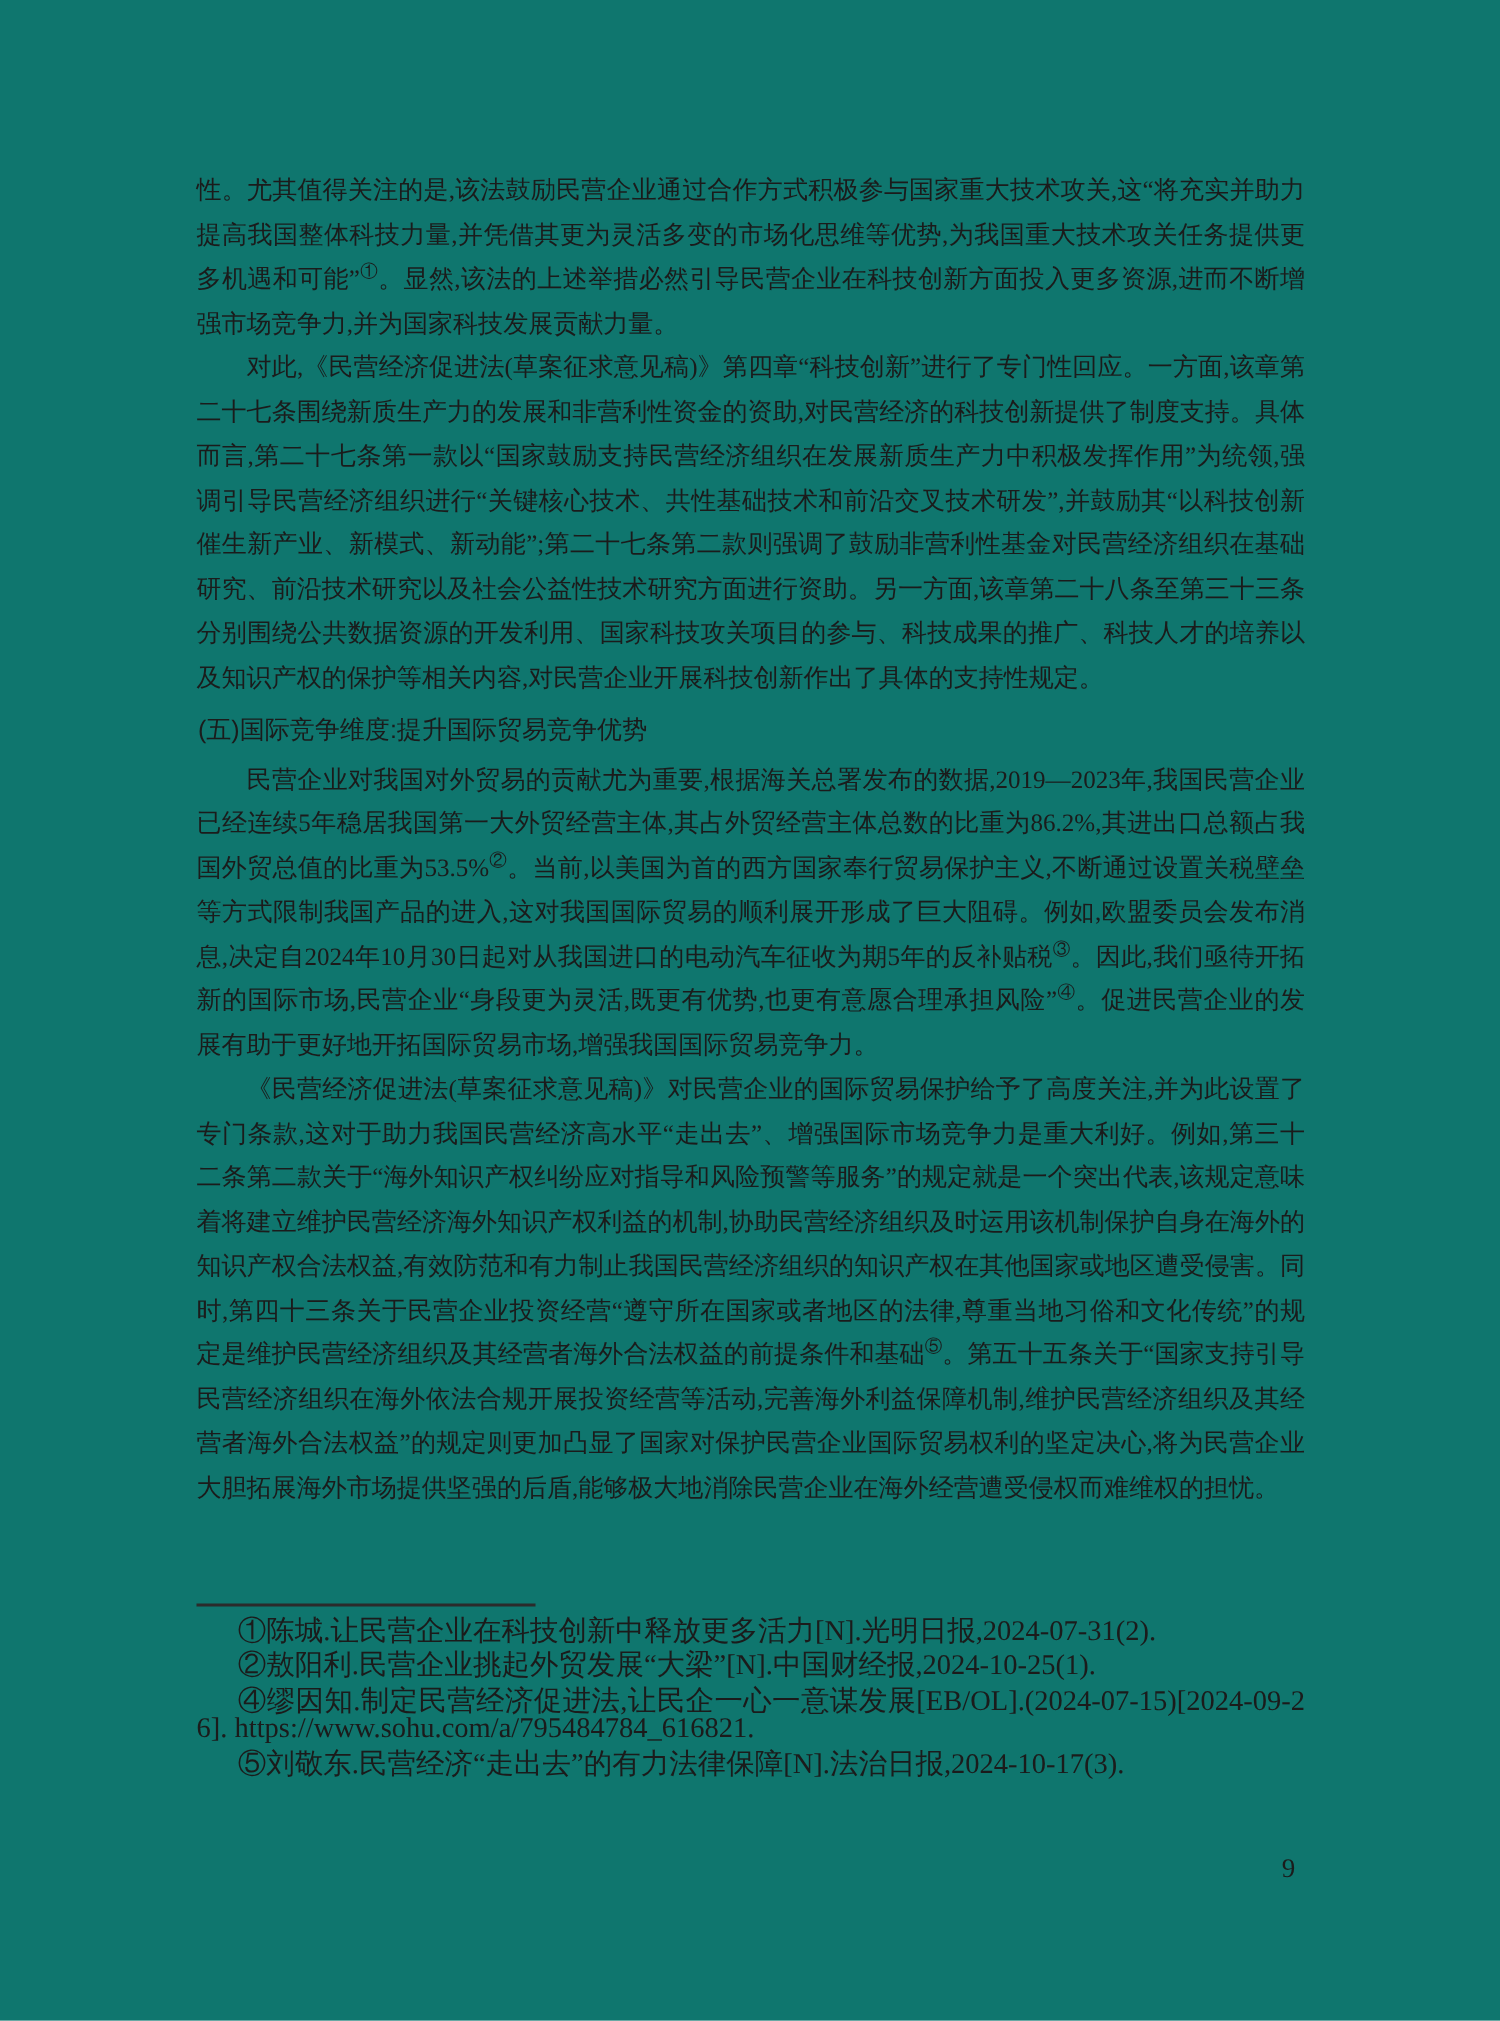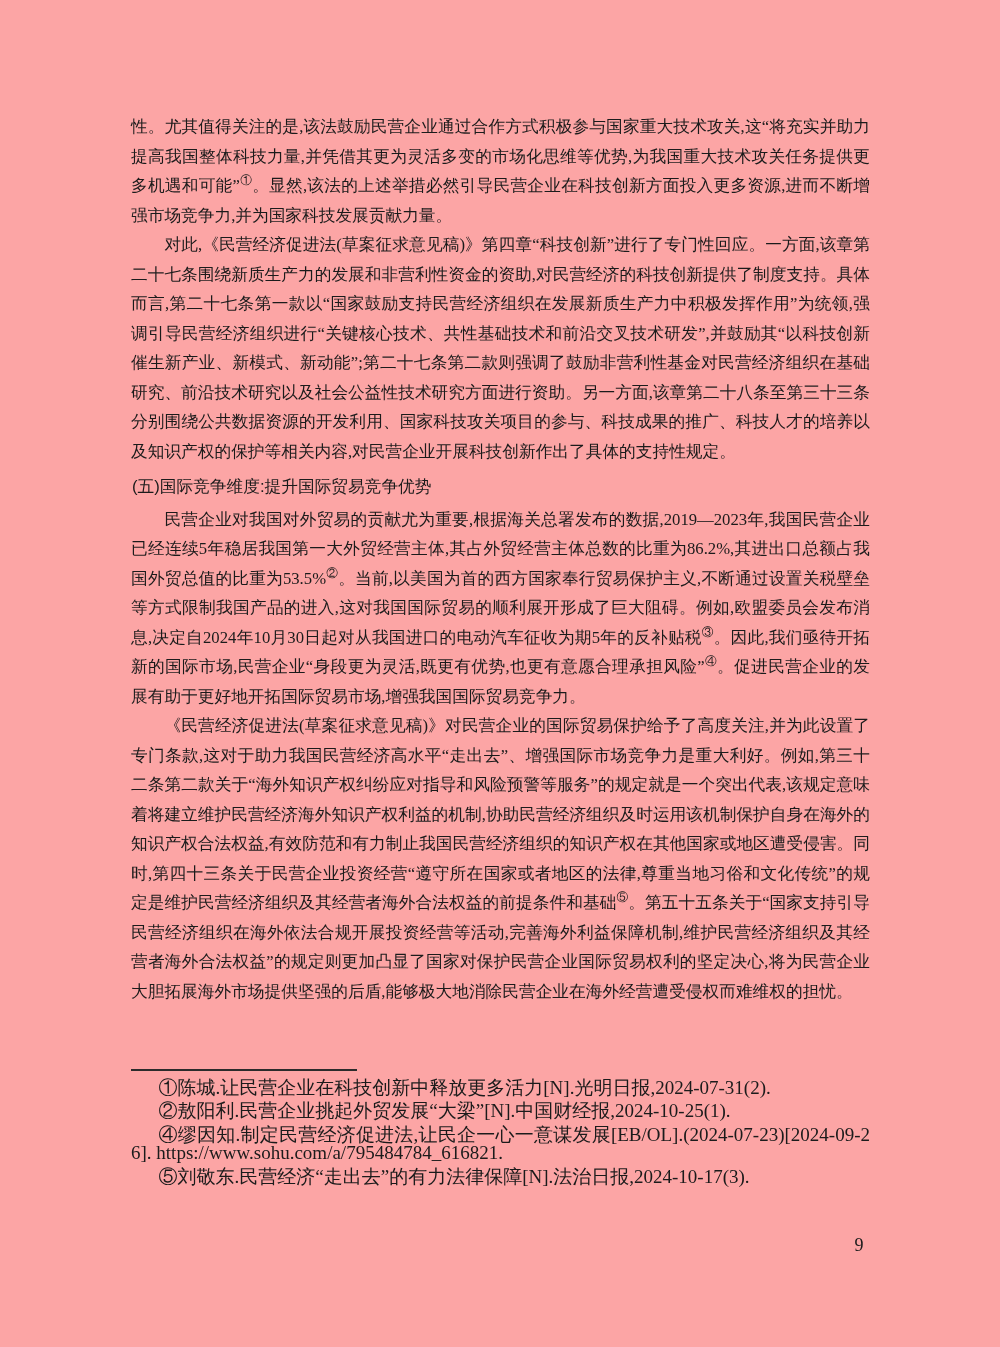--- a/index.html
+++ b/index.html
@@ -11,21 +11,21 @@
     width: 1000px;
     height: 1347px;
     position: relative;
     font-family: "Liberation Serif", "DejaVu Serif", serif;
     color: #1b1b1b;
     overflow: hidden;
   }
   .page {
     position: absolute;
     inset: 0;
-    background: #fca5a5;
+    background: #0f766e;
   }
   .body-text {
     position: absolute;
     left: 131px;
     top: 112px;
     width: 739px;
     font-size: 16.7px;
     line-height: 29.5px;
     text-align: justify;
     text-justify: inter-ideograph;
@@ -94,19 +94,19 @@
     <h3 class="section-heading">(五)国际竞争维度:提升国际贸易竞争优势</h3>
     <p class="para">民营企业对我国对外贸易的贡献尤为重要,根据海关总署发布的数据,2019—2023年,我国民营企业已经连续5年稳居我国第一大外贸经营主体,其占外贸经营主体总数的比重为86.2%,其进出口总额占我国外贸总值的比重为53.5%<sup>②</sup>。当前,以美国为首的西方国家奉行贸易保护主义,不断通过设置关税壁垒等方式限制我国产品的进入,这对我国国际贸易的顺利展开形成了巨大阻碍。例如,欧盟委员会发布消息,决定自2024年10月30日起对从我国进口的电动汽车征收为期5年的反补贴税<sup>③</sup>。因此,我们亟待开拓新的国际市场,民营企业“身段更为灵活,既更有优势,也更有意愿合理承担风险”<sup>④</sup>。促进民营企业的发展有助于更好地开拓国际贸易市场,增强我国国际贸易竞争力。</p>
     <p class="para">《民营经济促进法(草案征求意见稿)》对民营企业的国际贸易保护给予了高度关注,并为此设置了专门条款,这对于助力我国民营经济高水平“走出去”、增强国际市场竞争力是重大利好。例如,第三十二条第二款关于“海外知识产权纠纷应对指导和风险预警等服务”的规定就是一个突出代表,该规定意味着将建立维护民营经济海外知识产权利益的机制,协助民营经济组织及时运用该机制保护自身在海外的知识产权合法权益,有效防范和有力制止我国民营经济组织的知识产权在其他国家或地区遭受侵害。同时,第四十三条关于民营企业投资经营“遵守所在国家或者地区的法律,尊重当地习俗和文化传统”的规定是维护民营经济组织及其经营者海外合法权益的前提条件和基础<sup>⑤</sup>。第五十五条关于“国家支持引导民营经济组织在海外依法合规开展投资经营等活动,完善海外利益保障机制,维护民营经济组织及其经营者海外合法权益”的规定则更加凸显了国家对保护民营企业国际贸易权利的坚定决心,将为民营企业大胆拓展海外市场提供坚强的后盾,能够极大地消除民营企业在海外经营遭受侵权而难维权的担忧。</p>
   </section>
 
   <div class="footnote-divider"></div>
 
   <section class="footnotes">
     <p class="footnote">①陈城.让民营企业在科技创新中释放更多活力[N].光明日报,2024-07-31(2).</p>
     <p class="footnote">②敖阳利.民营企业挑起外贸发展“大梁”[N].中国财经报,2024-10-25(1).</p>
-    <p class="footnote">④缪因知.制定民营经济促进法,让民企一心一意谋发展[EB/OL].(2024-07-23)[2024-09-26]. https://www.sohu.com/a/795484784_616821.</p>
+    <p class="footnote">④缪因知.制定民营经济促进法,让民企一心一意谋发展[EB/OL].(2024-07-15)[2024-09-26]. https://www.sohu.com/a/795484784_616821.</p>
     <p class="footnote">⑤刘敬东.民营经济“走出去”的有力法律保障[N].法治日报,2024-10-17(3).</p>
   </section>
 
   <div class="page-number">9</div>
 
 </main>
 
 </body></html>

